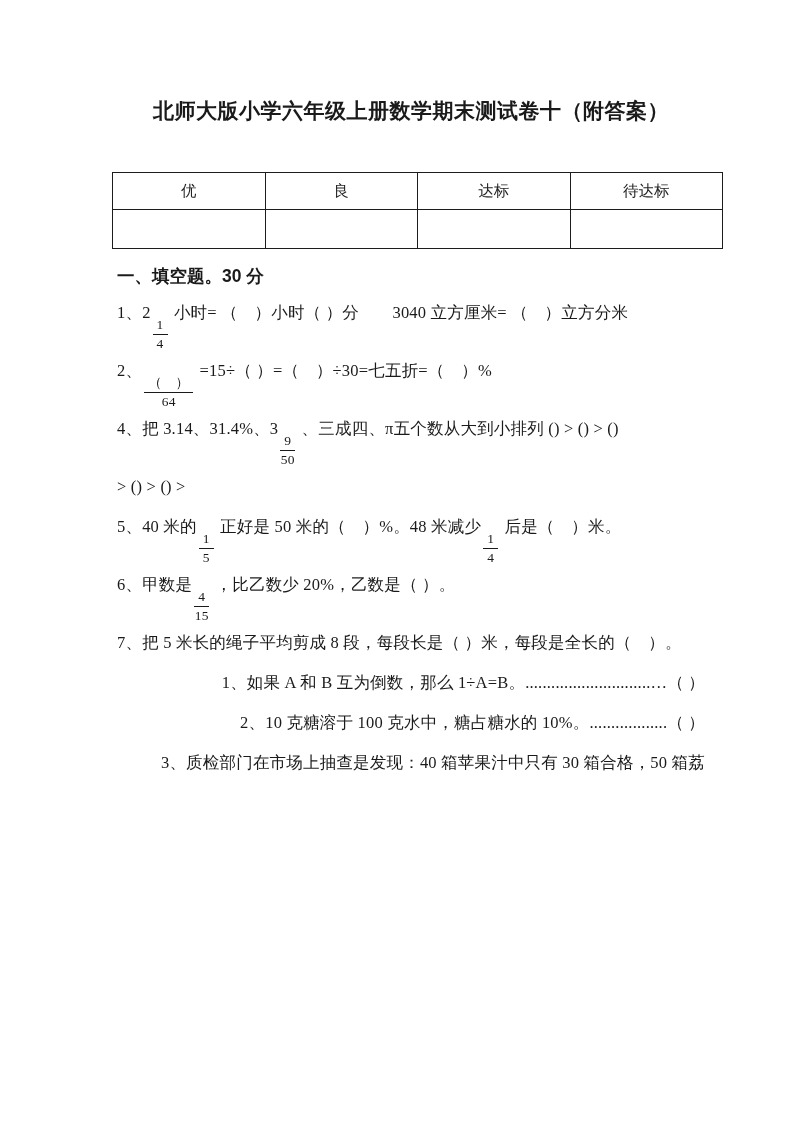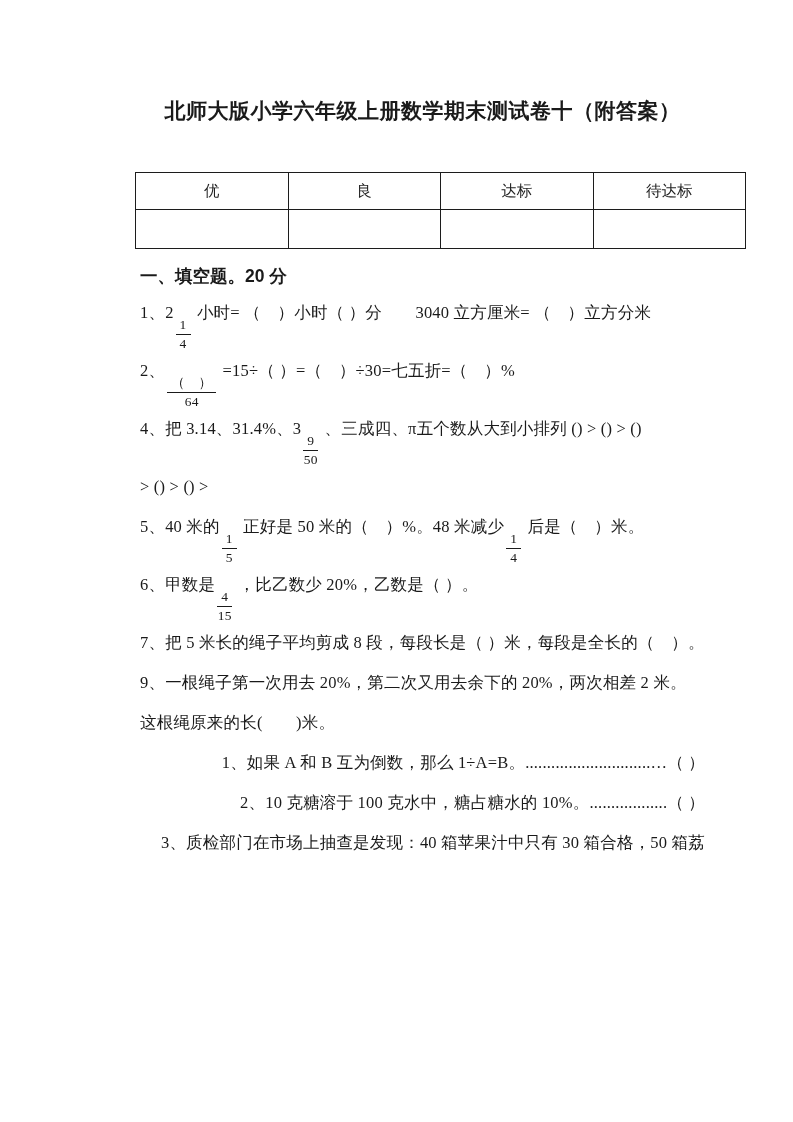--- a/index.html
+++ b/index.html
@@ -6,21 +6,21 @@
   .page {
     position:relative;
     width:793px; height:1122px;
     margin:0 auto;
     background:#ffffff;
     font-family:"Liberation Serif","DejaVu Serif",serif;
     color:#1a1a1a;
     overflow:hidden;
     box-sizing:border-box;
   }
-  .inner { padding:98px 88px 0 92px; box-sizing:border-box;margin-left:48px; }
+  .inner { padding:98px 88px 0 117px; box-sizing:border-box; }
 
   .title {
     margin:0 0 48px 0;
     text-align:center;
     font-family:"Liberation Sans","DejaVu Sans",sans-serif;
     font-weight:bold;
     font-size:21px;
     letter-spacing:0.5px;
     line-height:26px;
     white-space:nowrap;
@@ -94,29 +94,28 @@
       <tr>
         <td></td>
         <td></td>
         <td></td>
         <td></td>
       </tr>
     </tbody>
       </table>
 
     <div class="section section1">
-      <h2 class="section-heading">一、填空题。20 分</h2>
+      <h2 class="section-heading">一、填空题。30 分</h2>
       <div>
           <p class="q">1、2<span class="frac"><span class="num">1</span><span class="den">4</span></span> 小时= （　）小时（ ）分　　3040 立方厘米= （　）立方分米</p>
           <p class="q">2、<span class="frac"><span class="num">（　）</span><span class="den">64</span></span> =15÷（ ）=（　）÷30=七五折=（　）%</p>
           <p class="q">4、把 3.14、31.4%、3<span class="frac"><span class="num">9</span><span class="den">50</span></span> 、三成四、π五个数从大到小排列 () &gt; () &gt; ()<br>&gt; () &gt; () &gt;</p>
           <p class="q">5、40 米的<span class="frac"><span class="num">1</span><span class="den">5</span></span> 正好是 50 米的（　）%。48 米减少<span class="frac"><span class="num">1</span><span class="den">4</span></span> 后是（　）米。</p>
           <p class="q">6、甲数是<span class="frac"><span class="num">4</span><span class="den">15</span></span> ，比乙数少 20%，乙数是（ ）。</p>
           <p class="q">7、把 5 米长的绳子平均剪成 8 段，每段长是（ ）米，每段是全长的（　）。</p>
-          <p class="q">9、一根绳子第一次用去 20%，第二次又用去余下的 20%，两次相差 2 米。<br>这根绳原来的长(　　)米。</p>
         </div>
     </div>
 
     <div class="section section2">
       <div>
           <p class="q">1、如果 A 和 B 互为倒数，那么 1÷A=B。.............................…（ ）</p>
           <p class="q">2、10 克糖溶于 100 克水中，糖占糖水的 10%。..................（ ）</p>
           <p class="q">3、质检部门在市场上抽查是发现：40 箱苹果汁中只有 30 箱合格，50 箱荔</p>
         </div>
     </div>

